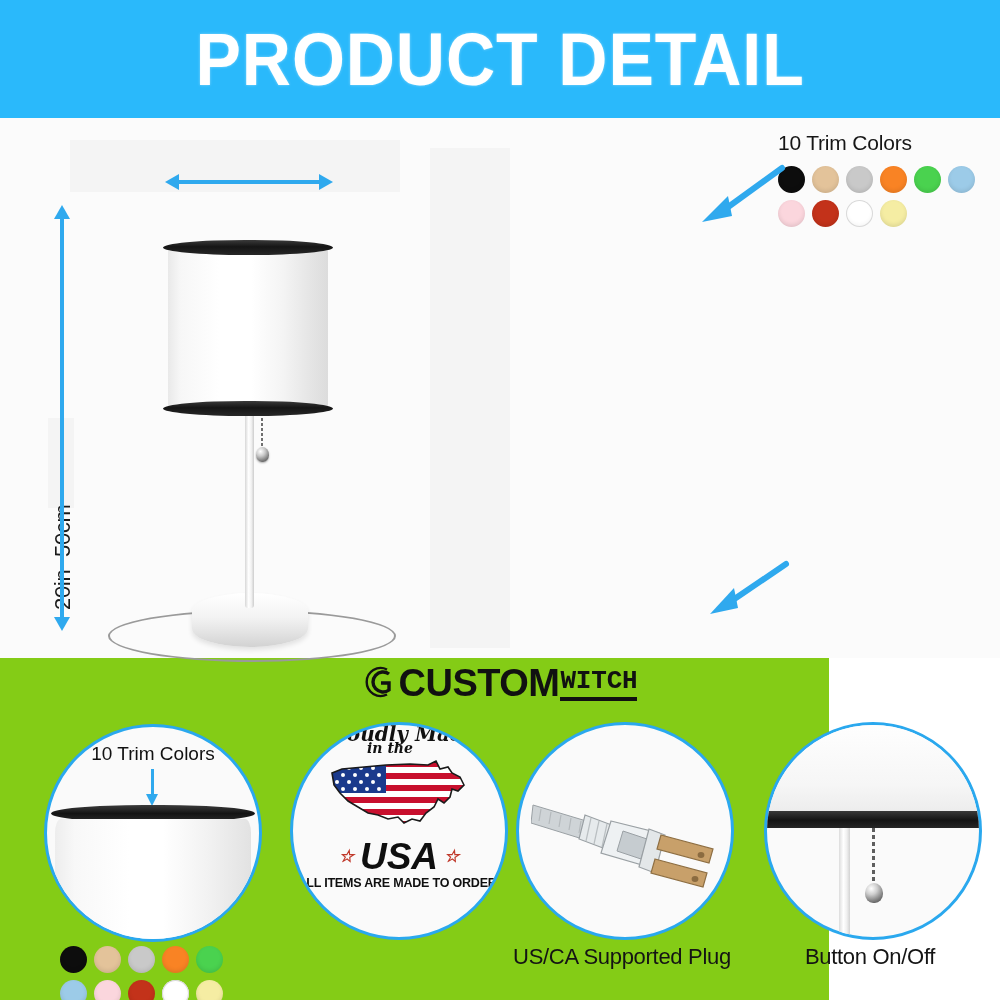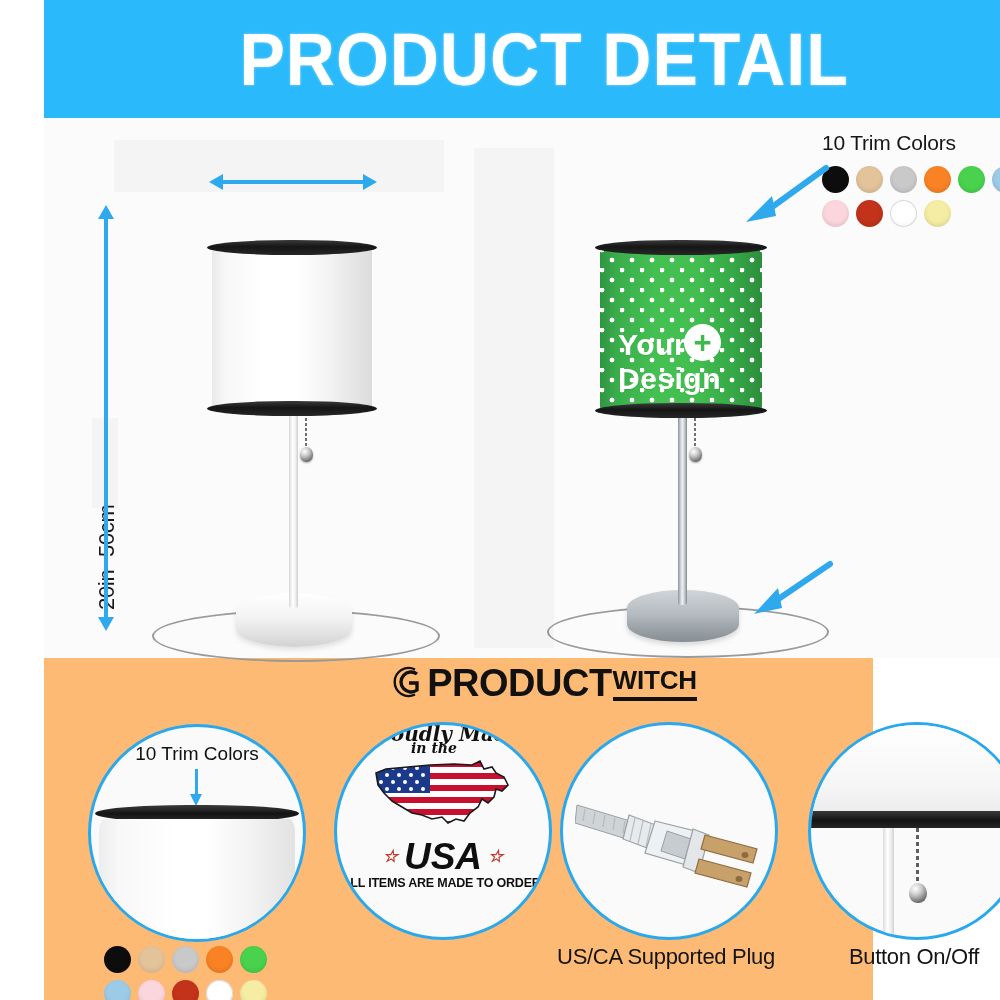--- a/index.html
+++ b/index.html
@@ -5,22 +5,21 @@
   html, body {
     margin: 0; padding: 0;
     width: 1000px; height: 1000px;
     background: #ffffff;
     font-family: "Liberation Sans", sans-serif;
     overflow: hidden;
   }
   #page {
     position: relative;
     width: 829px; height: 1000px;
-    background: #fdba74;
-    margin-left: 44px;
+    background: #84cc16;
   }
 
   
   .header-band {
     position: absolute; left: 0; top: 0;
     width: 1000px; height: 118px;
     background: #2ab9fb;
     display: flex; align-items: center; justify-content: center;
   }
   .header-title {
@@ -203,21 +202,21 @@
     left: 0; top: 662px; width: 1000px;
     display: flex; align-items: center; justify-content: center;
   }
   .logo-c { margin-right: 2px; }
   .logo-custom {
     font-family: "Liberation Sans Narrow", "Liberation Sans", sans-serif;
     font-size: 38px; font-weight: bold; color: #111;
     letter-spacing: -.5px;
   }
   .logo-witch {
-    font-family: Liberation Sans, sans-serif;
+    font-family: Liberation Mono, monospace;
     font-size: 26px; font-weight: bold; color: #111;
     letter-spacing: -.2px;
     border-bottom: 4px solid #111;
     padding-bottom: 1px;
     margin-left: 1px;
     align-self: flex-end;
     margin-bottom: 4px;
   }
 
   
@@ -361,41 +360,20 @@
       <div class="chain" style="left:101px; top:205px; height:48px;"></div>
       <div class="chain-ball" style="left:96px; top:249px;"></div>
 
       <div class="shade" style="left:8px; top:50px; width:160px; height:160px;">
         <div class="shade-body shade-white"></div>
         <div class="trim-top"></div>
         <div class="trim-bot"></div>
       </div>
     </div>
 
-    <div class="lamp" style="left:548px; top:80px; width:180px; height:460px;">
-
-      <div class="cord-loop" style="left:-45px; top:408px; width:278px; height:48px;"></div>
-
-      <div class="base base-silver" style="left:35px; top:392px; width:112px; height:52px;"></div>
-
-      <div class="pole pole-silver" style="left:86px; top:205px; height:202px;"></div>
-
-      <div class="chain" style="left:102px; top:205px; height:48px;"></div>
-      <div class="chain-ball" style="left:97px; top:249px;"></div>
-
-      <div class="shade" style="left:8px; top:50px; width:162px; height:162px;">
-        <div class="shade-body shade-green"></div>
-        <div class="trim-top"></div>
-        <div class="trim-bot"></div>
-
-        <div class="design-text" style="left:18px; top:80px;">Your</div>
-        <div class="plus-badge" style="left:84px; top:76px;">+</div>
-        <div class="design-text" style="left:18px; top:114px;">Design</div>
-      </div>
-    </div>
 
     <div class="trim-block" style="left:778px; top:13px; width:230px;">
       <div class="trim-title">10 Trim Colors</div>
       <div class="swatch-row" id="swatch-row-top" style="margin-top:11px;">
           <div class="swatch" style="background: rgb(13, 13, 13);"></div>
           <div class="swatch" style="background: rgb(227, 195, 154);"></div>
           <div class="swatch" style="background: rgb(201, 201, 201);"></div>
           <div class="swatch" style="background: rgb(249, 131, 36);"></div>
           <div class="swatch" style="background: rgb(74, 210, 79);"></div>
           <div class="swatch" style="background: rgb(156, 203, 232);"></div>
@@ -421,21 +399,21 @@
     </div>
   </div>
 
   <div class="logo-wrap">
     <span class="logo-c">
       <svg width="34" height="36" viewBox="0 0 34 36">
         <path d="M24 5.5A14 14 0 1 0 24 30.5" fill="none" stroke="#111" stroke-width="2.4"></path>
         <path d="M26 10A10 10 0 1 0 26 26 L26 19 L18 19" fill="none" stroke="#111" stroke-width="3.4"></path>
       </svg>
     </span>
-    <span class="logo-custom">PRODUCT</span>
+    <span class="logo-custom">CUSTOM</span>
     <span class="logo-witch">WITCH</span>
   </div>
 
   <div class="feature" style="left:44px; top:724px; width:218px; height:270px;">
     <div class="circle" style="left:0; top:0; width:212px; height:212px;">
       <div class="c1-title">10 Trim Colors</div>
       <div class="c1-arrow"></div>
       <div class="c1-trim"></div>
       <div class="c1-shade"></div>
     </div>

